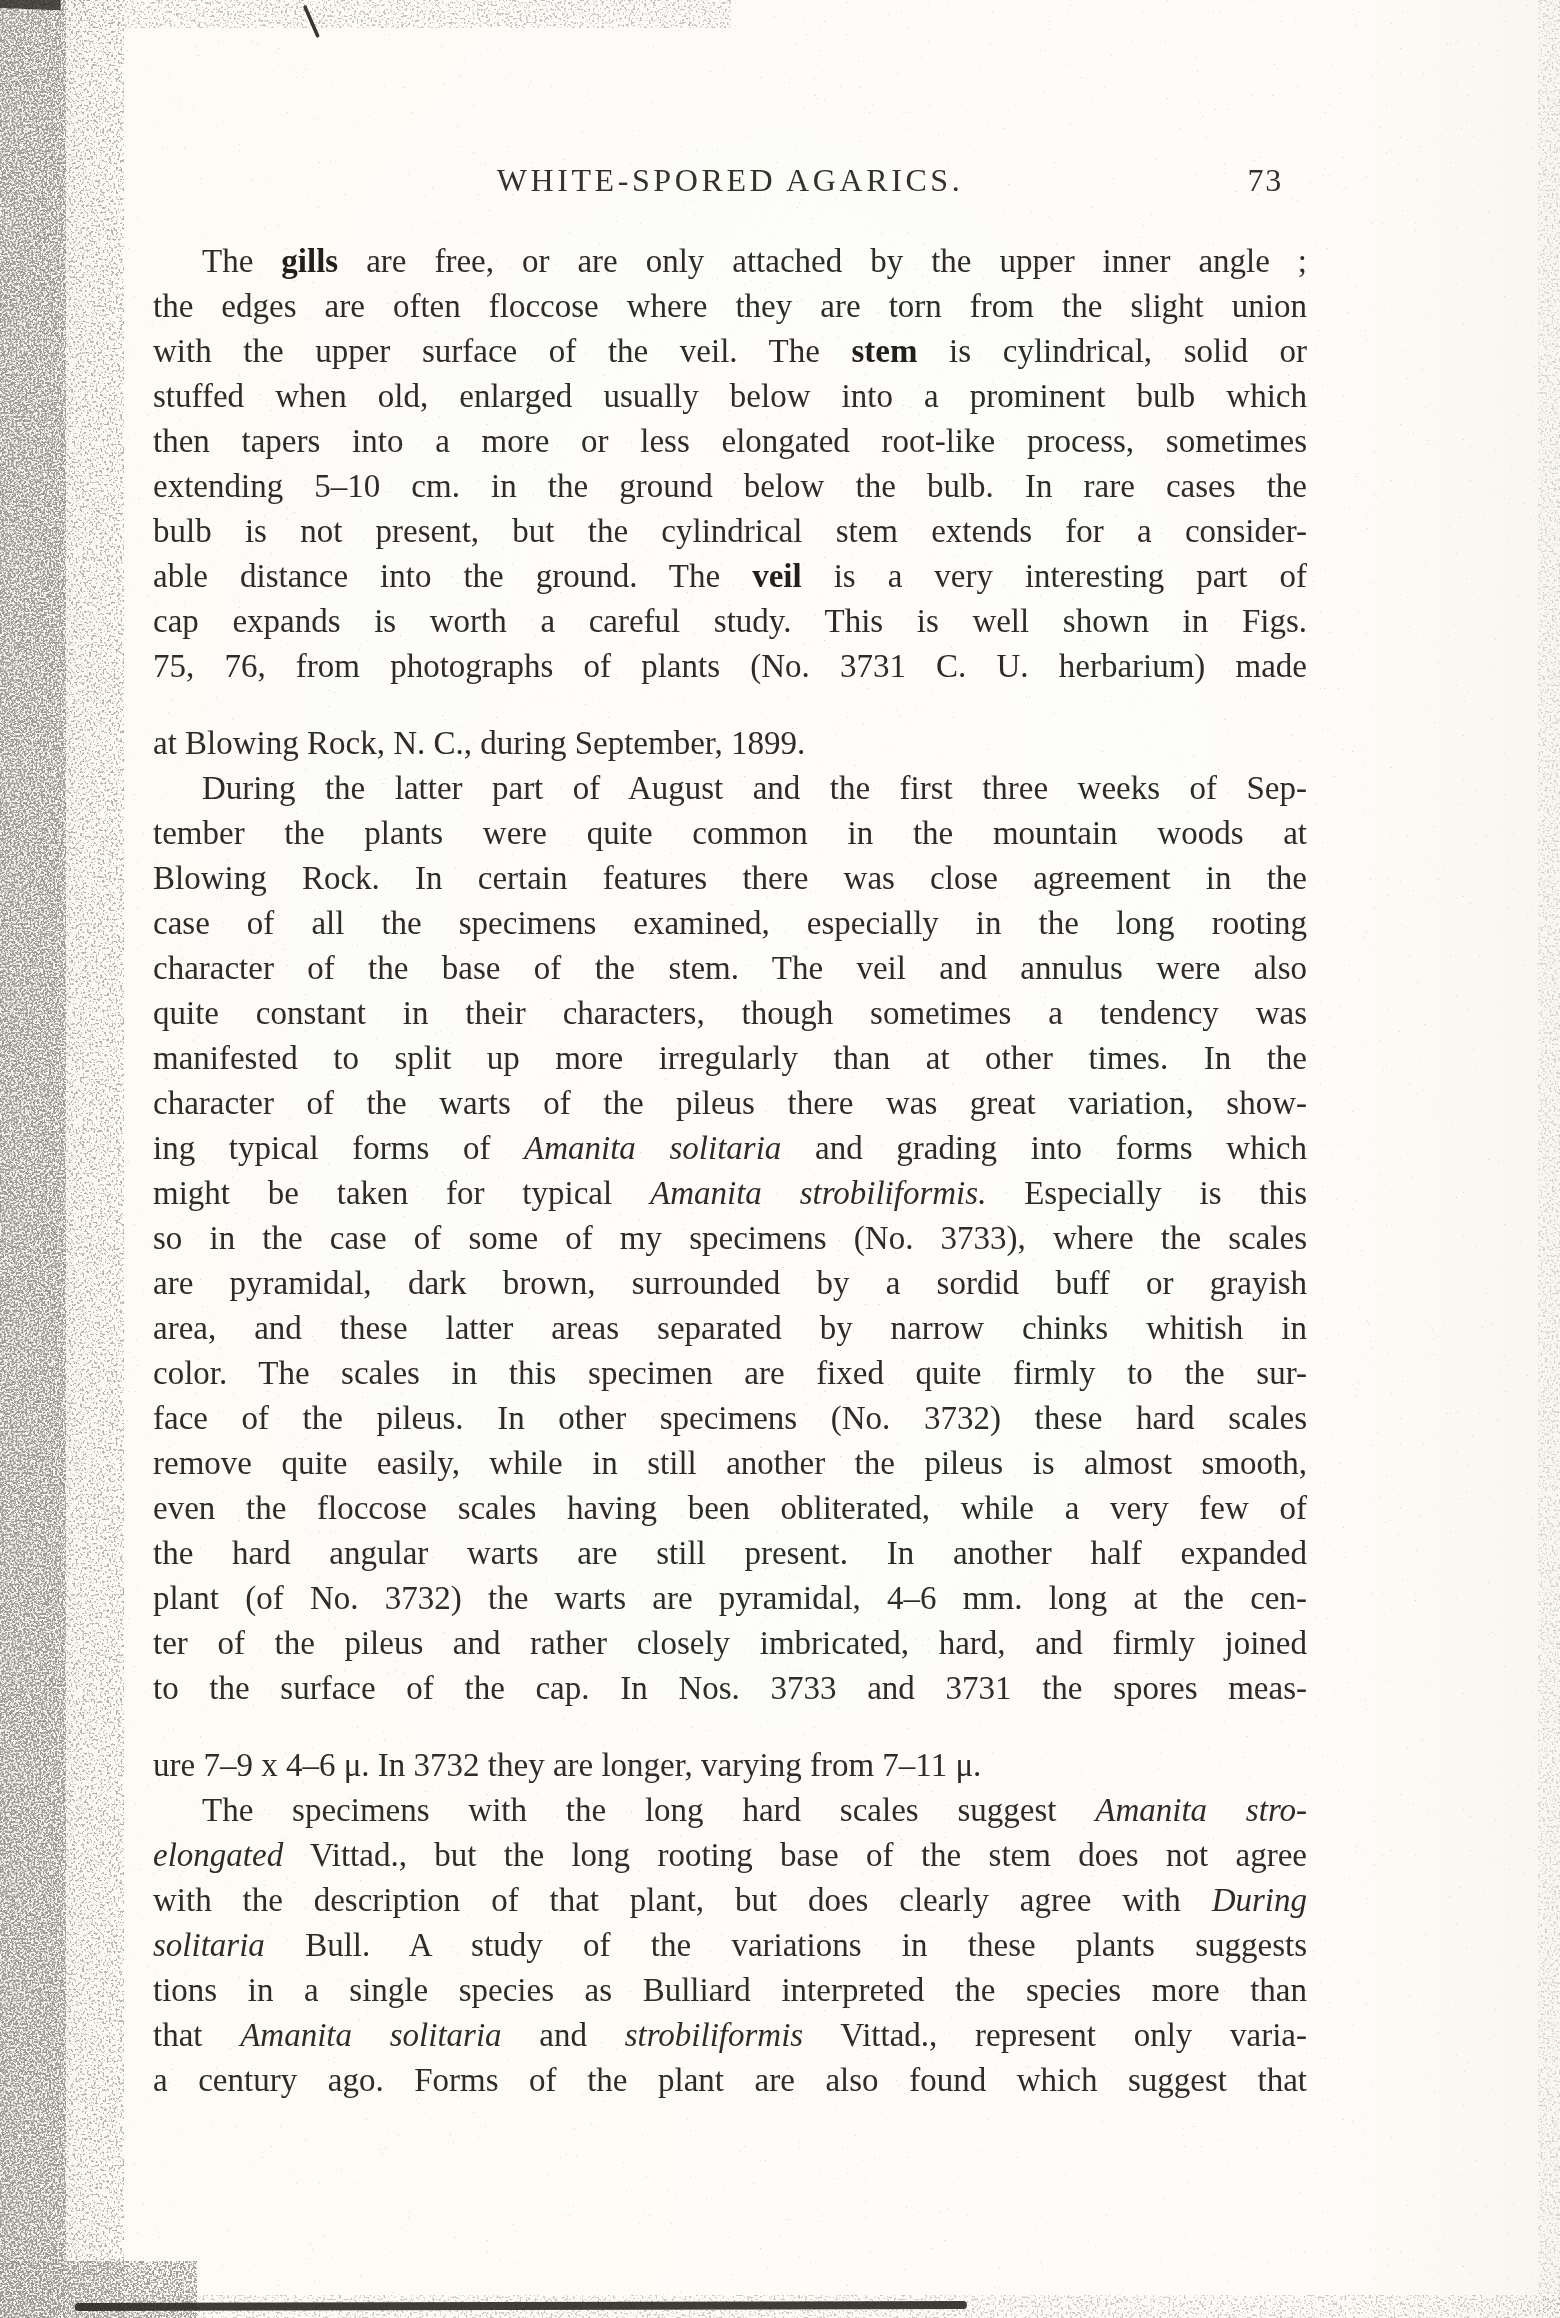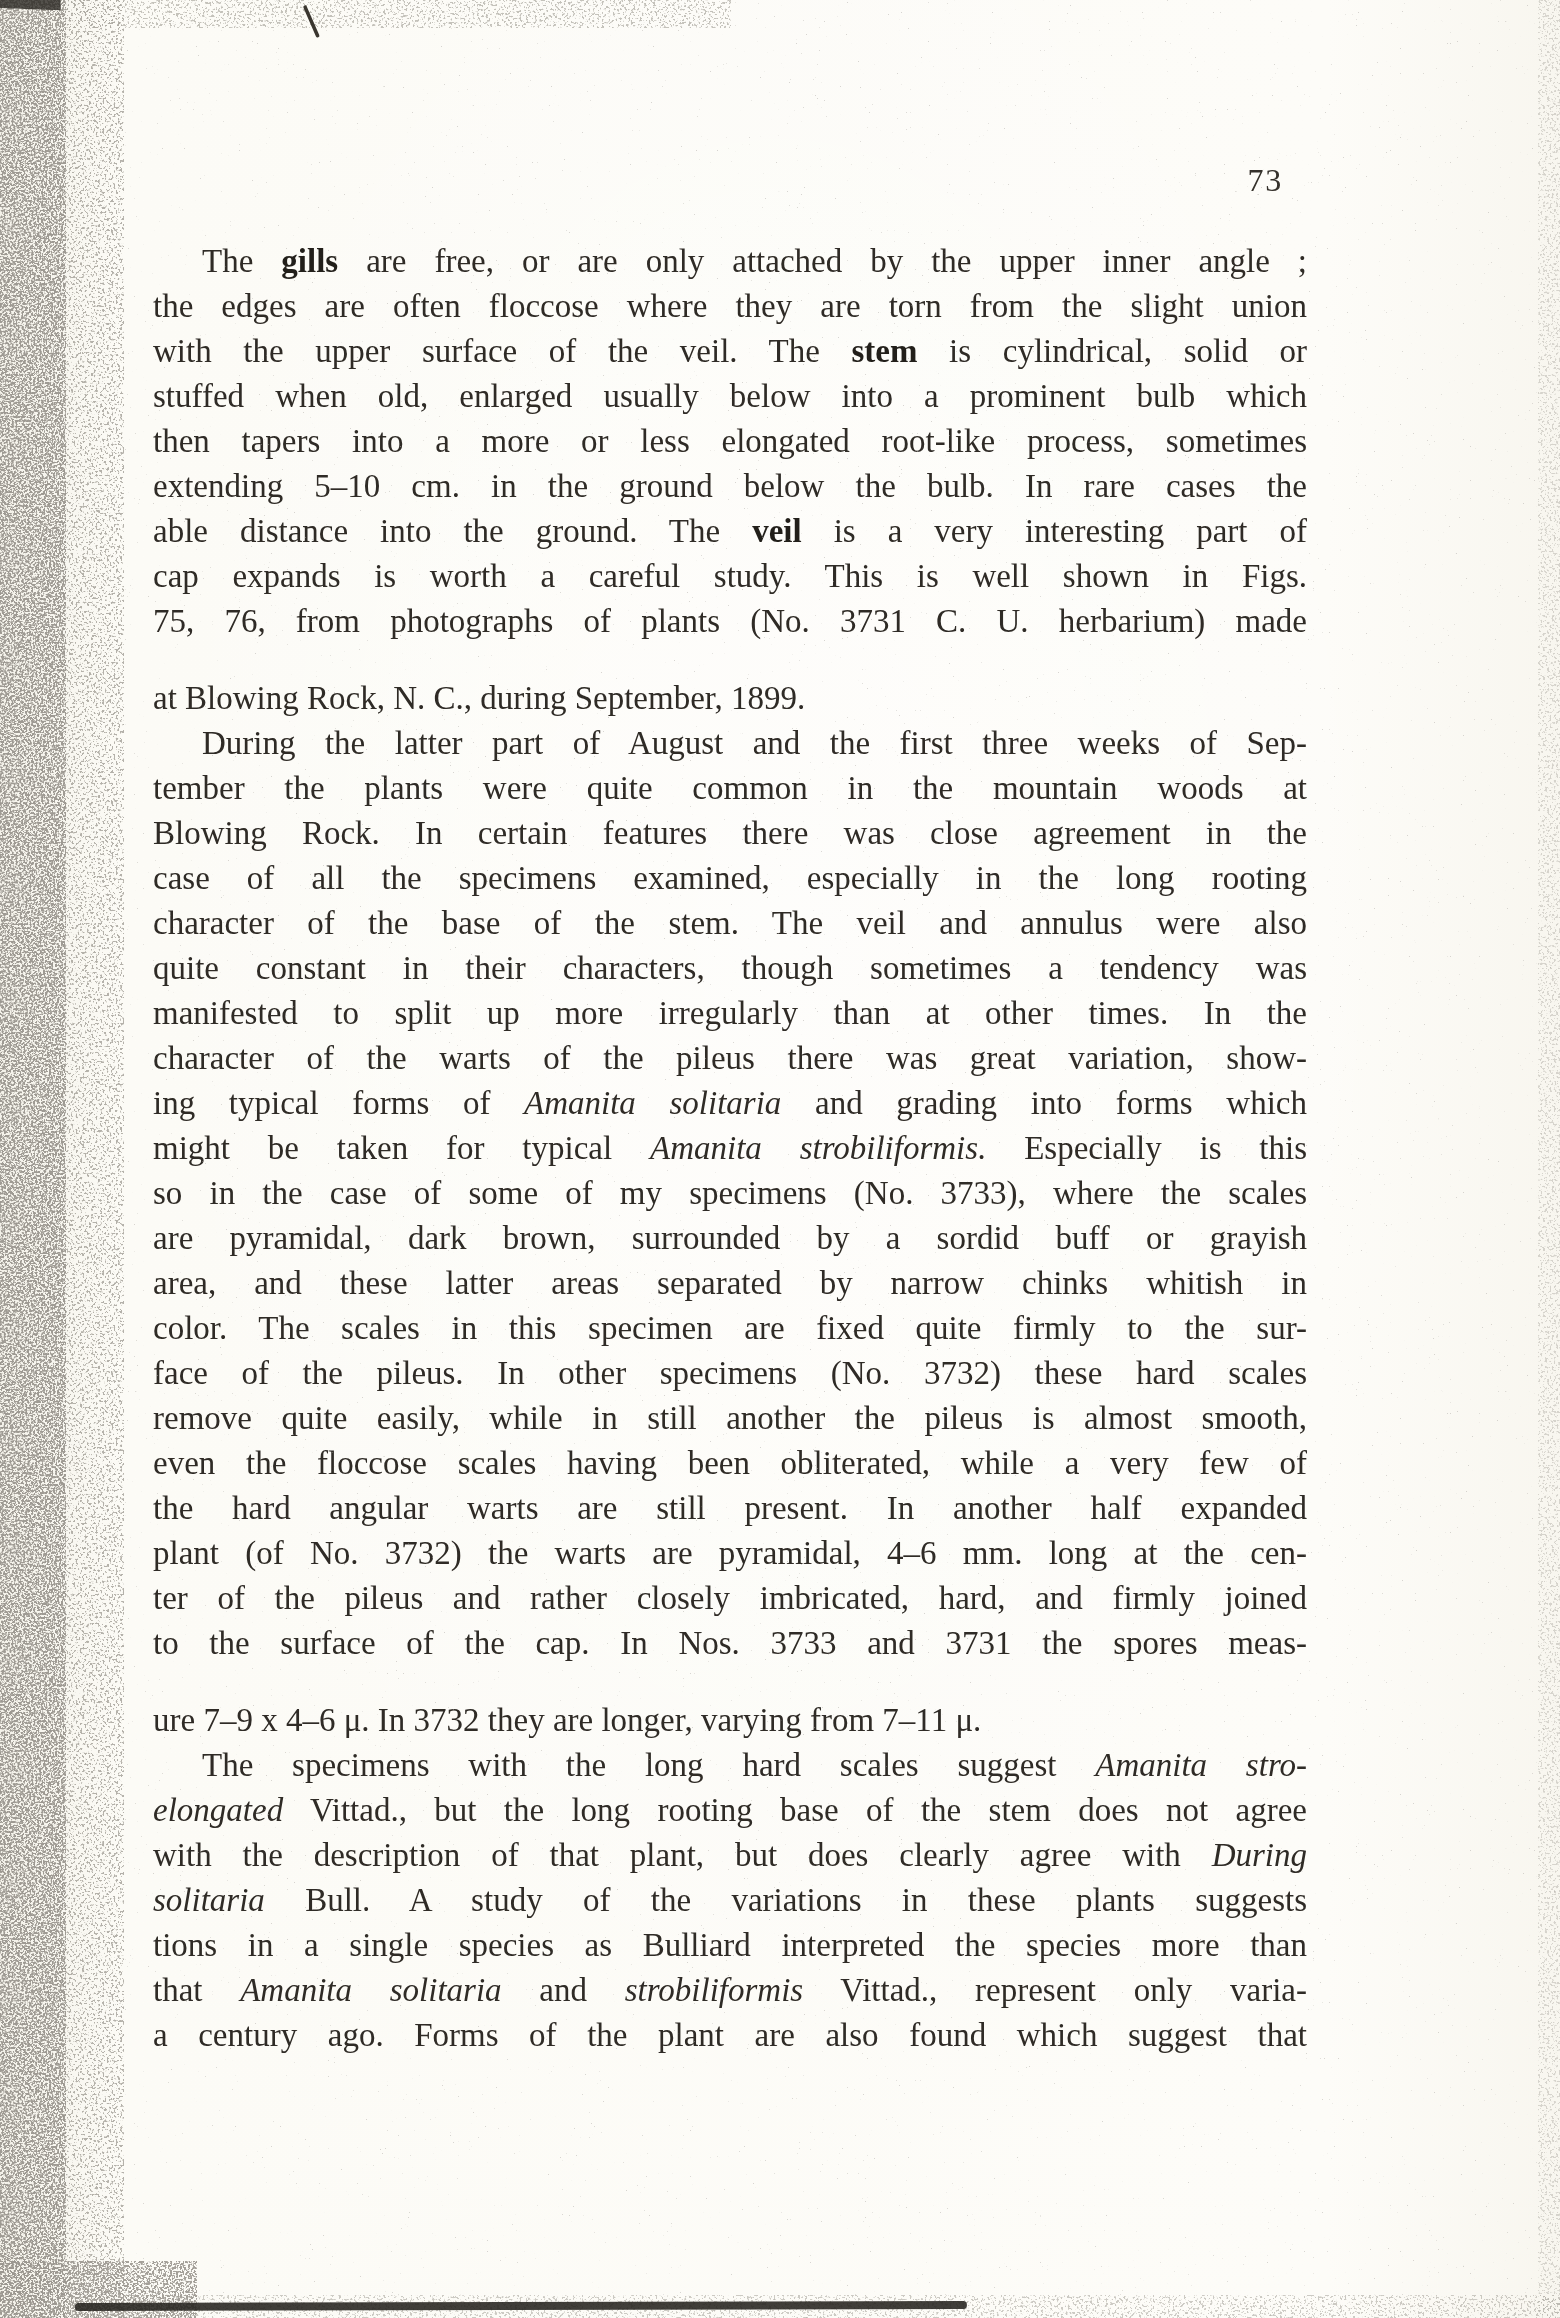--- a/index.html
+++ b/index.html
@@ -106,31 +106,33 @@
     <rect x="84" y="2582" width="1000" height="9" rx="4" fill="#26231f" opacity="0.88" transform="rotate(-0.12 84 2586)"></rect>
 
     <rect x="-6" y="-4" width="74" height="13" fill="#2b2823" opacity="0.8" transform="rotate(2 0 0)"></rect>
 
     <path d="M342 8 L356 40" stroke="#3a362f" stroke-width="4" stroke-linecap="round" fill="none"></path>
   </svg>
 
   <div class="content">
 
     <div class="header">
+      <span class="title">WHITE-SPORED AGARICS.</span>
       <span class="page-number">73</span>
     </div>
 
     <div class="text-body">
         <div class="paragraph">
           <div class="line indent">The <b>gills</b> are free, or are only attached by the upper inner angle ;</div>
           <div class="line">the edges are often floccose where they are torn from the slight union</div>
           <div class="line">with the upper surface of the veil.  The <b>stem</b> is cylindrical, solid or</div>
           <div class="line">stuffed when old, enlarged usually below into a prominent bulb which</div>
           <div class="line">then tapers into a more or less elongated root-like process, sometimes</div>
           <div class="line">extending 5–10 cm. in the ground below the bulb.  In rare cases the</div>
+          <div class="line">bulb is not present, but the cylindrical stem extends for a consider-</div>
           <div class="line">able distance into the ground.  The <b>veil</b> is a very interesting part of</div>
           <div class="line">cap expands is worth a careful study.  This is well shown in Figs.</div>
           <div class="line">75, 76, from photographs of plants (No. 3731 C. U. herbarium) made</div>
           <div class="line flush">at Blowing Rock, N. C., during September, 1899.</div>
         </div>
         <div class="paragraph">
           <div class="line indent">During the latter part of August and the first three weeks of Sep-</div>
           <div class="line">tember the plants were quite common in the mountain woods at</div>
           <div class="line">Blowing Rock.  In certain features there was close agreement in the</div>
           <div class="line">case of all the specimens examined, especially in the long rooting</div>

